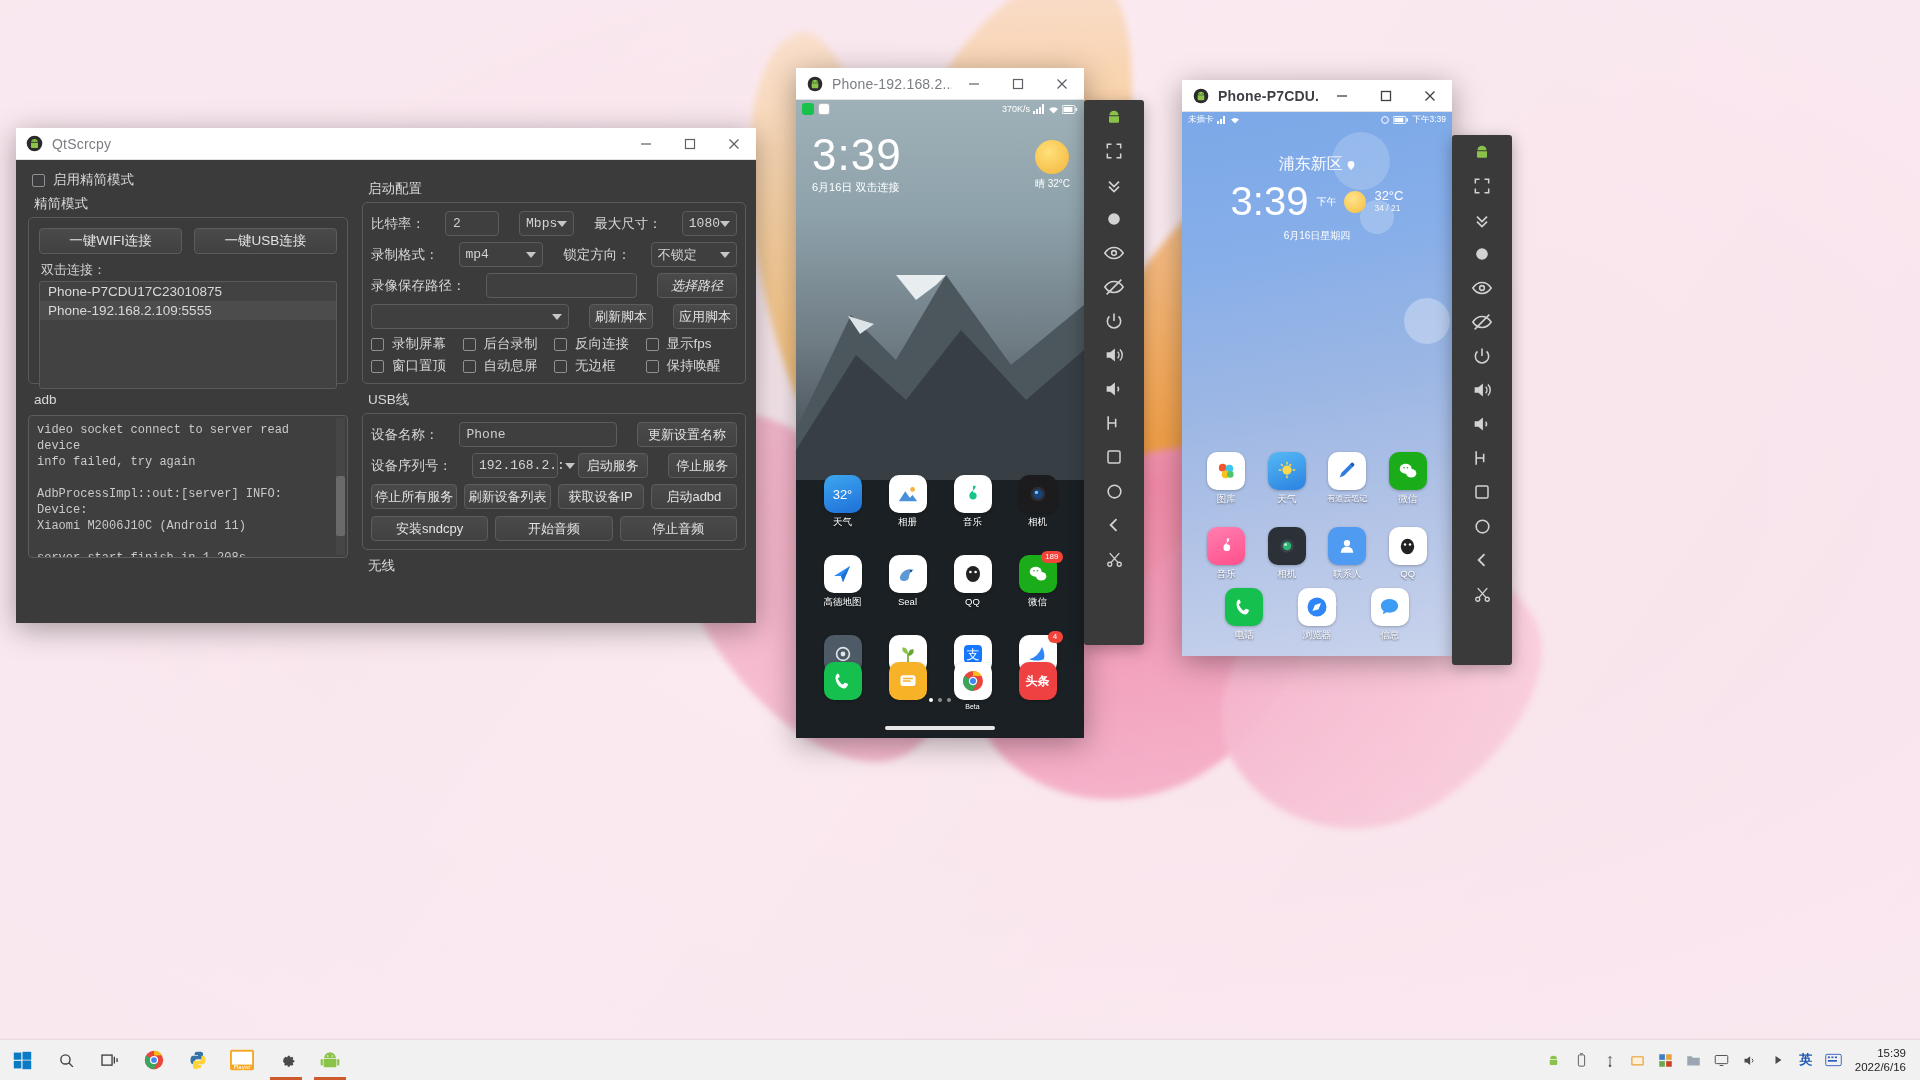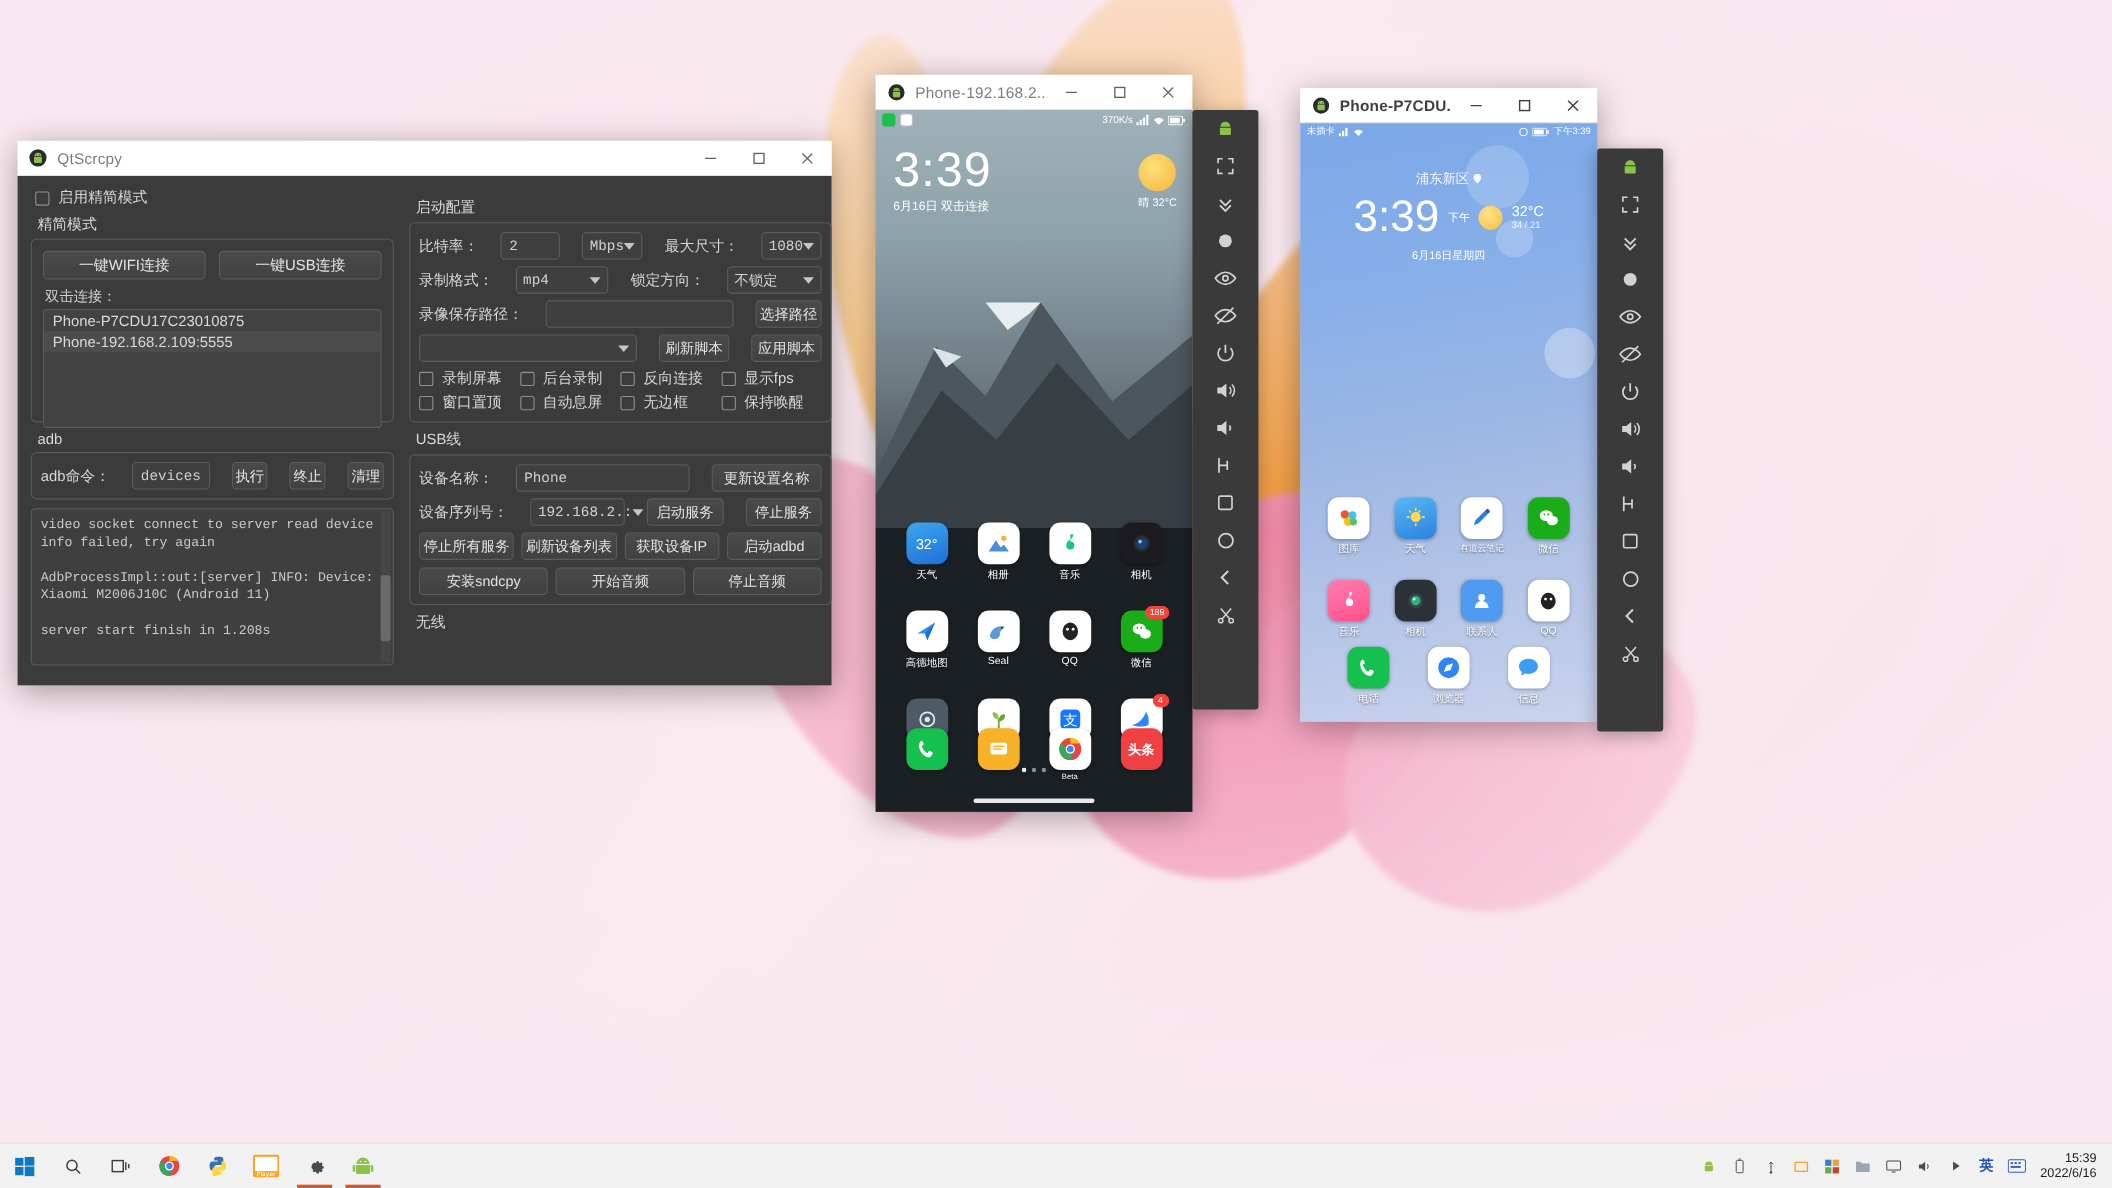--- a/index.html
+++ b/index.html
@@ -220,29 +220,20 @@
             <div class="btn" style="flex:1;">一键USB连接</div>
           </div>
           <div class="lbl-small" style="margin:7px 0 2px 2px;">双击连接：</div>
           <div class="listbox">
             <div class="list-item">Phone-P7CDU17C23010875</div>
             <div class="list-item sel">Phone-192.168.2.109:5555</div>
           </div>
         </div>
 
         <div class="gtitle" style="margin-top:8px;">adb</div>
-        <div class="gbox" style="padding:8px;">
-          <div class="row" style="margin-bottom:0;">
-            <span class="rlabel">adb命令：</span>
-            <span class="field" style="flex:1;">devices</span>
-            <span class="btn small" style="width:34px;">执行</span>
-            <span class="btn small" style="width:34px;">终止</span>
-            <span class="btn small" style="width:34px;">清理</span>
-          </div>
-        </div>
 
         <div class="logbox">
           <pre>video socket connect to server read device
 info failed, try again
 
 AdbProcessImpl::out:[server] INFO: Device:
 Xiaomi M2006J10C (Android 11)
 
 server start finish in 1.208s</pre>
           <span class="scroll-track"></span>
@@ -274,21 +265,21 @@
             </span>
             <span class="rlabel">锁定方向：</span>
             <span class="sel2" style="width:122px;">
               <span>不锁定</span>
                 <i class="caret"></i>
             </span>
           </div>
           <div class="row">
             <span class="rlabel">录像保存路径：</span>
             <span class="field" style="flex:1;"></span>
-            <span class="btn small" style="width:60px;">选择路径</span>
+            <span class="btn small" style="width:80px;font-style:italic;">选择路径</span>
           </div>
           <div class="row">
             <span class="sel2" style="flex:1;">
               <span></span>
                 <i class="caret"></i>
             </span>
             <span class="btn small" style="width:64px;">刷新脚本</span>
             <span class="btn small" style="width:64px;">应用脚本</span>
           </div>
           <div class="chk-grid">
@@ -729,21 +720,21 @@
         <svg width="16" height="8">
             <rect x="0" y="0.5" width="13" height="7" rx="1.3" fill="none" stroke="#fff" stroke-width=".9"></rect>
             <rect x="13.5" y="2.5" width="1.5" height="3" fill="#fff"></rect>
             <rect x="1.4" y="1.8" width="9" height="4.4" fill="#fff"></rect>
           </svg>
         <span>下午3:39</span>
       </span>
     </div>
 
     <div style="position:absolute;left:0;right:0;top:42px;text-align:center;">
-      <div style="font-size:12px;color:#fff;opacity:.95;">
+      <div style="font-size:16px;color:#fff;opacity:.95;">
         <span>浦东新区</span>
         <svg width="8" height="9" style="vertical-align:-1px">
             <path d="M4 0a3.4 3.4 0 0 1 3.4 3.4C7.4 6 4 9 4 9S.6 6 .6 3.4A3.4 3.4 0 0 1 4 0z" fill="#fff"></path>
           </svg>
       </div>
       <div style="display:flex;align-items:center;justify-content:center;gap:8px;margin-top:4px;">
         <span style="font-size:40px;color:#fff;font-weight:300;">3:39</span>
         <span style="font-size:10px;color:#fff;">下午</span>
         <span style="width:22px;height:22px;border-radius:50%;background:radial-gradient(circle at 40% 35%,#ffe38a,#f6bc3e);display:inline-block;"></span>
         <span style="text-align:left;line-height:12px;">

